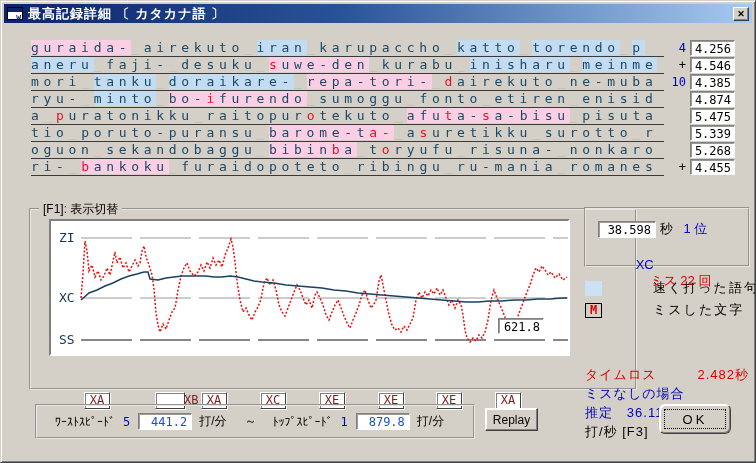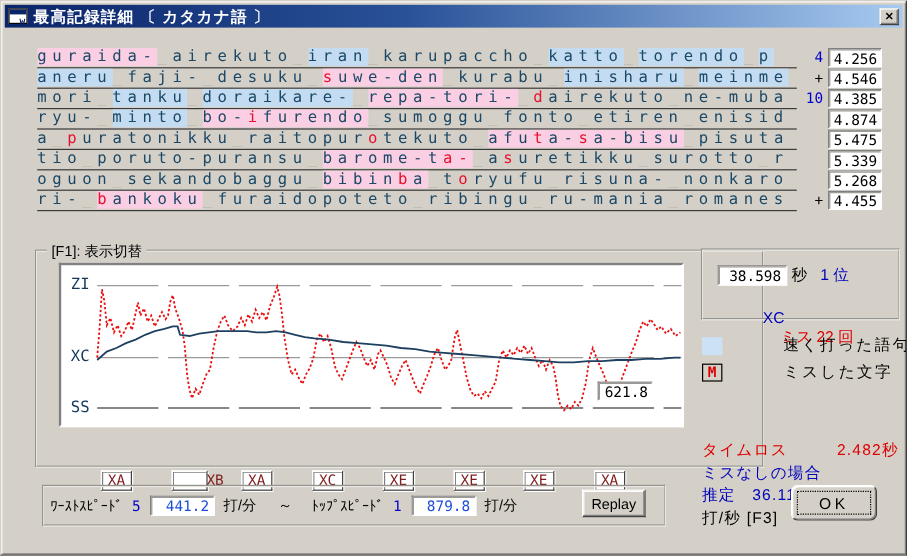--- a/index.html
+++ b/index.html
@@ -75,22 +75,22 @@
   
   .btn {
     background:#d4d0c8; border:1px solid; border-color:#fff #404040 #404040 #fff;
     box-shadow: inset -1px -1px 0 #808080, inset 1px 1px 0 #fff;
     font-size:13px; color:#000; text-align:center; cursor:default; padding:0;
   }
   .ok-btn { position:absolute; left:658px; top:403px; width:72px; height:30px; letter-spacing:3px;border-radius:6px; }
   .ok-focus { position:absolute; inset:4px; border:1px dotted #000; display:flex; align-items:center; justify-content:center; }
   .replay-btn { position:absolute; left:484px; top:407px; width:53px; height:23px; font-size:12px; }
   .bottombar {
-    position:absolute; left:34px; top:403px; width:520px; height:35px; border:2px groove #e8e6e0;
-    display:flex; align-items:center; padding-left:5px; font-size:12px; white-space:pre;
+    position:absolute; left:34px; top:403px; width:440px; height:35px; border:2px groove #e8e6e0;
+    display:flex; align-items:center; padding-left:18px; font-size:12px; white-space:pre;
   }
   .bb-rank { font-family:"DejaVu Sans Mono",monospace; font-size:12px; color:#0000cc; margin:0 8px; }
   .bb-box { width:54px; height:17px; text-align:right; padding:1px 4px 0 0; font-family:"DejaVu Sans Mono",monospace; font-size:12px; color:#1d4ed8; flex:0 0 auto; }
   .bb-unit { margin-left:7px; }
   .bb-tilde { margin:0 16px 0 18px; }
 </style>
 </head>
 <body>
 
 <div class="window">
@@ -154,21 +154,21 @@
           <polyline points="30,77 32,52 34,20 36,30 38,50 41,44 44,56 47,50 50,59 53,55 56,47 59,54 62,40 64,31 66,42 69,36 72,47 75,42 78,51 81,45 84,39 87,45 89,42 91,30 93,25 95,36 98,44 101,54 103,68 105,92 107,104 109,111 112,103 115,108 118,99 121,91 124,87 127,69 130,55 133,47 136,42 139,50 143,55 147,51 150,44 153,50 156,41 159,47 162,37 165,44 168,39 171,46 174,34 177,27 180,18 182,26 184,41 186,60 189,79 192,91 195,87 198,94 201,99 204,91 207,86 210,78 213,62 216,57 219,64 222,59 225,69 228,84 231,91 234,95 237,87 240,79 243,71 246,64 249,69 252,77 255,84 258,79 261,87 264,74 266,71 269,77 272,84 275,94 278,99 281,91 284,84 287,79 290,87 293,95 296,102 299,107 302,99 305,92 308,84 311,74 314,69 317,79 320,87 323,83 325,79 328,60 330,54 332,64 335,79 338,94 341,104 344,109 347,107 350,111 353,105 356,109 359,103 362,97 365,79 368,71 371,77 374,71 377,75 380,69 383,73 386,67 389,74 392,69 395,77 398,84 401,79 404,87 407,79 410,84 412,94 414,109 416,117 419,121 422,117 425,120 428,114 431,117 434,111 437,99 440,79 443,69 446,77 449,84 452,91 455,99 458,105 461,99 464,103 467,95 470,87 473,79 476,71 479,64 482,54 485,47 488,51 491,45 494,49 497,54 500,51 504,57 508,53 512,59 516,56" fill="none" stroke="#e81010" stroke-width="1.5" stroke-dasharray="2 1.8"></polyline>
           <polyline points="30,79 38,72 46,69 54,65 62,62 70,58 78,55 86,53 93,51 97,51 99,58 107,59 115,57 123,56 131,55 139,55 147,55 155,55 163,56 171,56 179,55 187,56 195,58 203,60 211,61 223,62 235,64 247,65 259,66 271,67 283,69 295,70 307,72 319,73 331,74 343,75 355,76 367,77 379,78 391,79 403,80 415,81 427,81 439,80 451,80 463,79 475,79 487,78 499,78 511,77 516,77" fill="none" stroke="#1d4060" stroke-width="1.5"></polyline>
         </svg>
       <div class="cursor-box sunken"><span>621.8</span></div>
     <span class="ylab" style="left: 8px; top: 9px;">ZI</span>
         <span class="ylab" style="left: 8px; top: 69px;">XC</span>
         <span class="ylab" style="left: 8px; top: 111px;">SS</span>
       </div>
     <div id="section-buttons">
         <button class="sect-btn" style="left: 53px;">XA</button>
-        <button class="sect-btn" style="left: 112px; padding-left: 28px;">XB</button>
+        <button class="sect-btn" style="left: 124px; padding-left: 28px;">XB</button>
         <button class="sect-btn" style="left: 170px;">XA</button>
         <button class="sect-btn" style="left: 229px;">XC</button>
         <button class="sect-btn" style="left: 288px;">XE</button>
         <button class="sect-btn" style="left: 347px;">XE</button>
         <button class="sect-btn" style="left: 405px;">XE</button>
         <button class="sect-btn" style="left: 464px;">XA</button>
       </div>
   </div>
 
   <div class="result-box">

